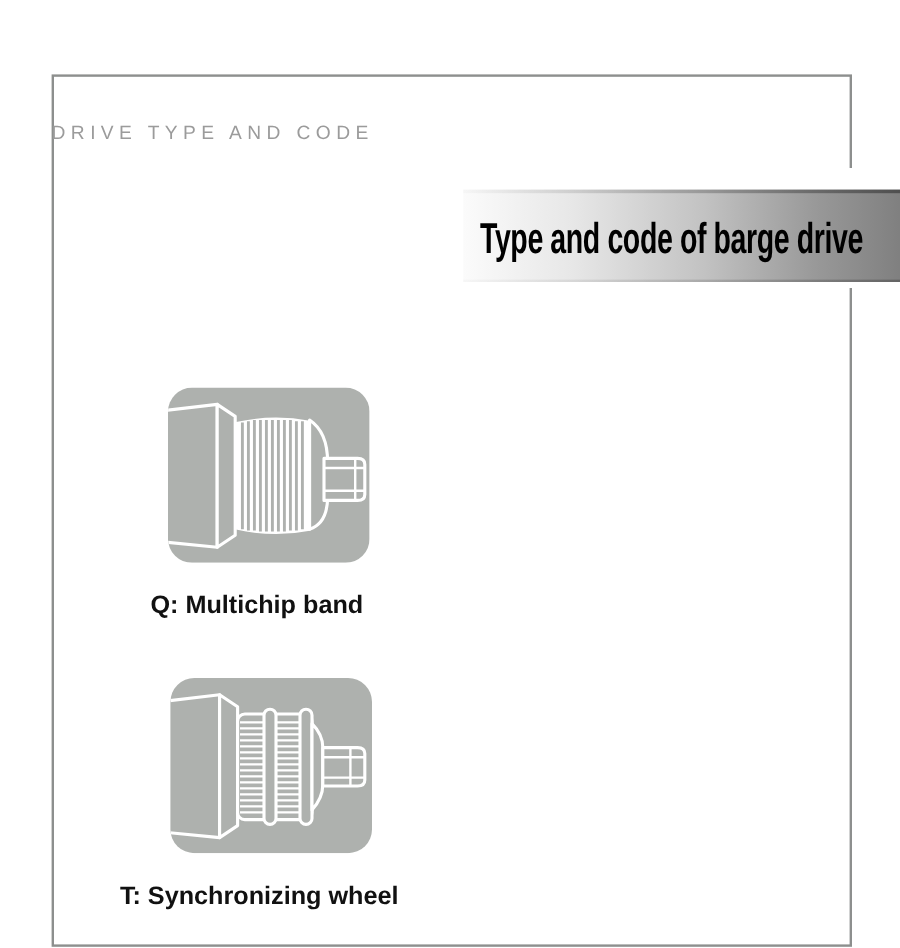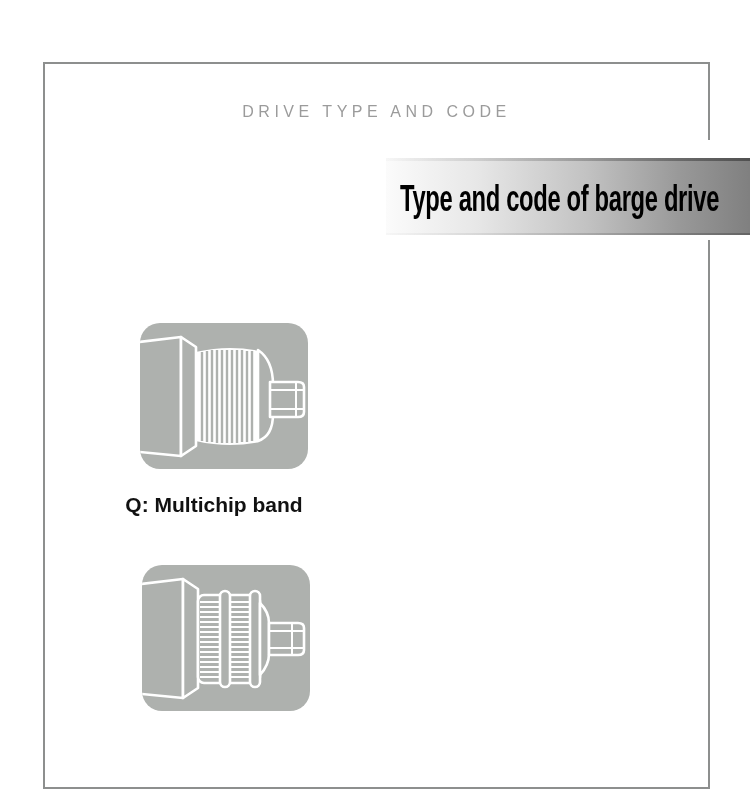--- a/index.html
+++ b/index.html
@@ -1,20 +1,20 @@
 <!DOCTYPE html>
 <html style="--page-bg: #ffffff; --frame-border: #8d8f8e; --title-gray: #9b9b9b; --tile-gray: #aeb1ae; --label-black: #111111; --banner-text: #000000; --banner-light: #fbfbfb; --banner-mid: #c2c2c2; --banner-dark: #7f7f7f;"><head>
 <meta charset="utf-8">
 <style>
   html,body{margin:0;padding:0;background:#fff;}
   .page{position:relative;width:750px;height:790px;background:var(--page-bg,#fff);
         font-family:"Liberation Sans",sans-serif;overflow:hidden;}
   .frame{position:absolute;left:43px;top:62px;width:667px;height:727px;
          border:2px solid var(--frame-border,#8d8f8e);box-sizing:border-box;}
-  .section-title{position:absolute;left:43px;top:103px;width:667px;text-align:center;
+  .section-title{position:absolute;left:43px;top:103px;width:667px;text-align:left;
          font-size:16px;letter-spacing:4.5px;font-weight:400;color:var(--title-gray,#9b9b9b);}
   .banner{position:absolute;left:386px;top:140px;width:366px;height:100px;background:#fff;}
   .banner-strip{position:absolute;left:0;top:18px;width:100%;height:77px;
          background:linear-gradient(90deg,var(--banner-light,#fbfbfb) 0%,#e7e7e7 25%,
                     var(--banner-mid,#c2c2c2) 55%,#999 80%,var(--banner-dark,#7f7f7f) 100%);}
   .banner-strip::before{content:"";position:absolute;left:0;top:0;width:100%;height:3px;
          background:linear-gradient(90deg,rgba(0,0,0,0.02),rgba(0,0,0,0.38));}
   .banner-strip::after{content:"";position:absolute;left:0;bottom:0;width:100%;height:2px;
          background:linear-gradient(90deg,rgba(0,0,0,0.02),rgba(0,0,0,0.22));}
   .banner-text{position:absolute;left:14px;top:53%;transform:translateY(-50%) scaleX(0.66);
@@ -76,16 +76,17 @@
         <rect x="56" y="30" width="62" height="88" rx="6"></rect>
         <path stroke-width="2" fill="none" d="M58 37H78M58 42H78M58 47H78M58 52H78M58 57H78M58 62H78M58 67H78M58 72H78M58 77H78M58 82H78M58 87H78M58 92H78M58 97H78M58 102H78M58 107H78M58 112H78
                  M88 37H108M88 42H108M88 47H108M88 52H108M88 57H108M88 62H108M88 67H108M88 72H108M88 77H108M88 82H108M88 87H108M88 92H108M88 97H108M88 102H108M88 107H108M88 112H108"></path>
         <rect x="78" y="26" width="10" height="96" rx="5"></rect>
         <rect x="108" y="26" width="10" height="96" rx="5"></rect>
         <path d="M118 38 Q127 47 127 58 L127 89 Q127 100 118 110 Z"></path>
         <path d="M127 58 L156 58 Q162 58 162 63 L162 85 Q162 90 156 90 L127 90 Z"></path>
         <path stroke-width="2" fill="none" d="M127 66 H162 M127 83 H162 M150 58 V90"></path>
       </g>
     </svg>
+    <div class="label">T: Synchronizing wheel</div>
   </div>
 
 
 </div>
 
 </body></html>

